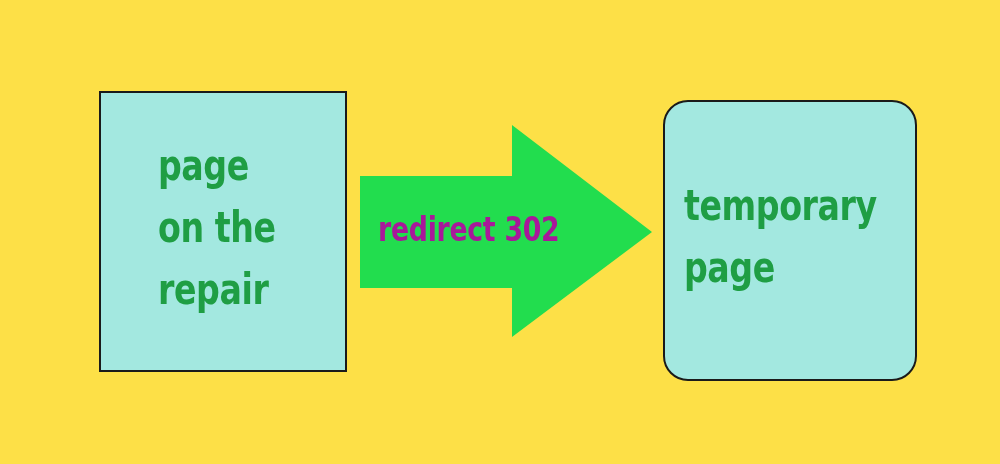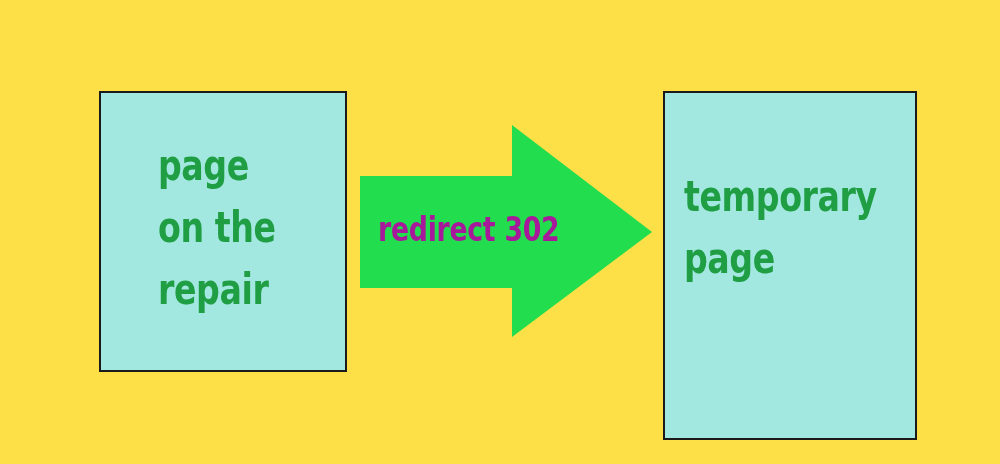--- a/index.html
+++ b/index.html
@@ -26,23 +26,24 @@
     border: 2px solid #1a1a1a;
   }
   #box-source {
     left: 99px;
     top: 91px;
     width: 248px;
     height: 281px;
   }
   #box-target {
     left: 663px;
-    top: 91px;
+    top: 100px;
     width: 254px;
-    height: 349px;
+    height: 281px;
+    border-radius: 25px;
   }
 
   .node-text {
     position: absolute;
     color: #1f9e44;
     font-family: "DejaVu Sans Condensed", "Liberation Sans Narrow", "Liberation Sans", sans-serif;
     font-weight: bold;
     font-size: 42px;
     font-stretch: condensed;
     letter-spacing: -0.5px;

